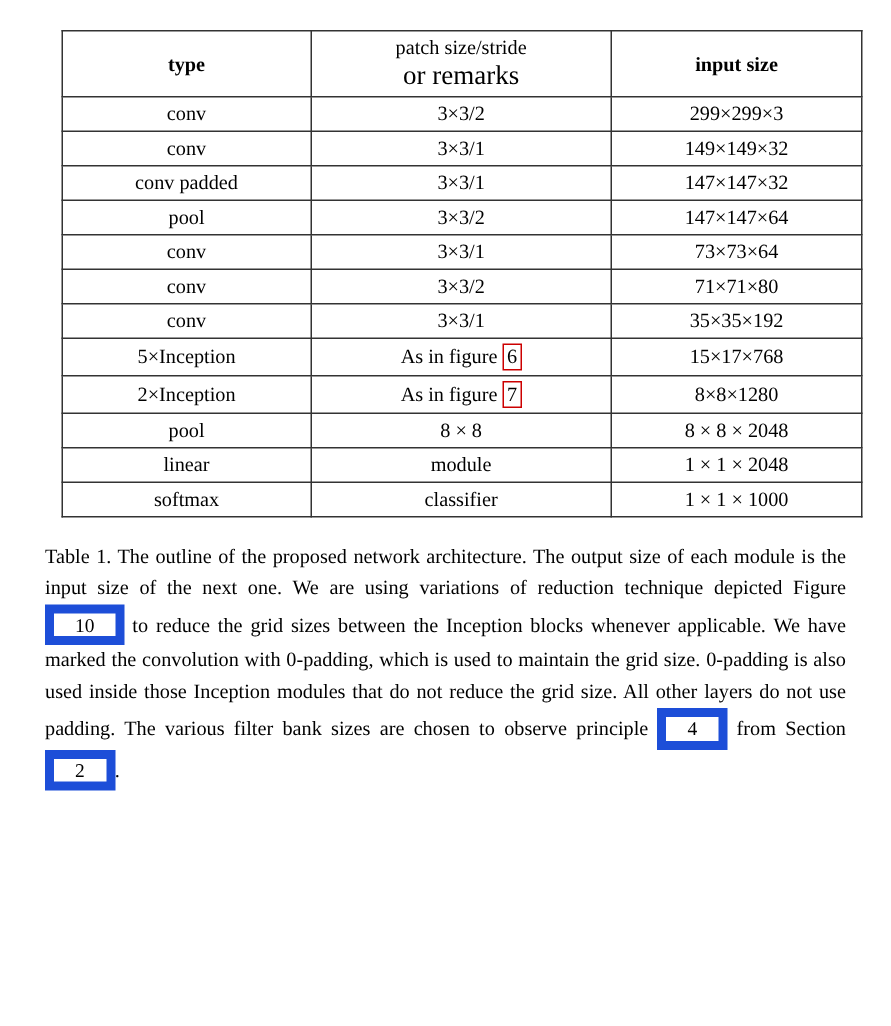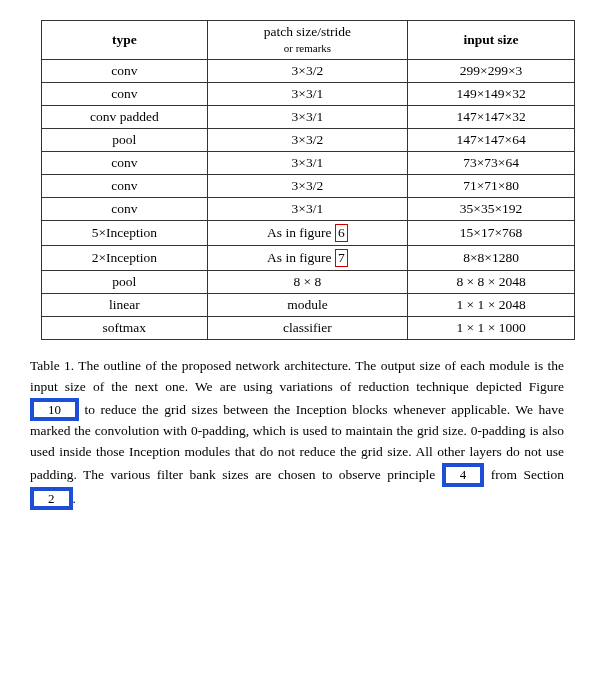--- a/index.html
+++ b/index.html
@@ -31,39 +31,39 @@
     }
     table td:first-child {
       text-align: center;
     }
     .th-main {
       font-weight: normal;
     }
     .th-sub {
       font-weight: normal;
       font-style: normal;
-      font-size: 11px;
+      font-size: 18px;
     }
     .highlight-box {
       display: inline-block;
       border: 1.5px solid #c00;
       padding: 0 2px;
       color: #000;
     }
     .caption {
       font-size: 13.5px;
       line-height: 1.55;
       text-align: justify;
       margin-top: 4px;
     }
     .caption-label {
       font-weight: normal;
     }
     .ref-link {
-      border: 4px solid #1d4ed8;
+      border: 6px solid #1d4ed8;
       display: inline-block;
       padding: 0 14px;
       font-size: 13px;
       line-height: 1.2;
       vertical-align: baseline;
     }
   </style>
 </head>
 <body>
 

